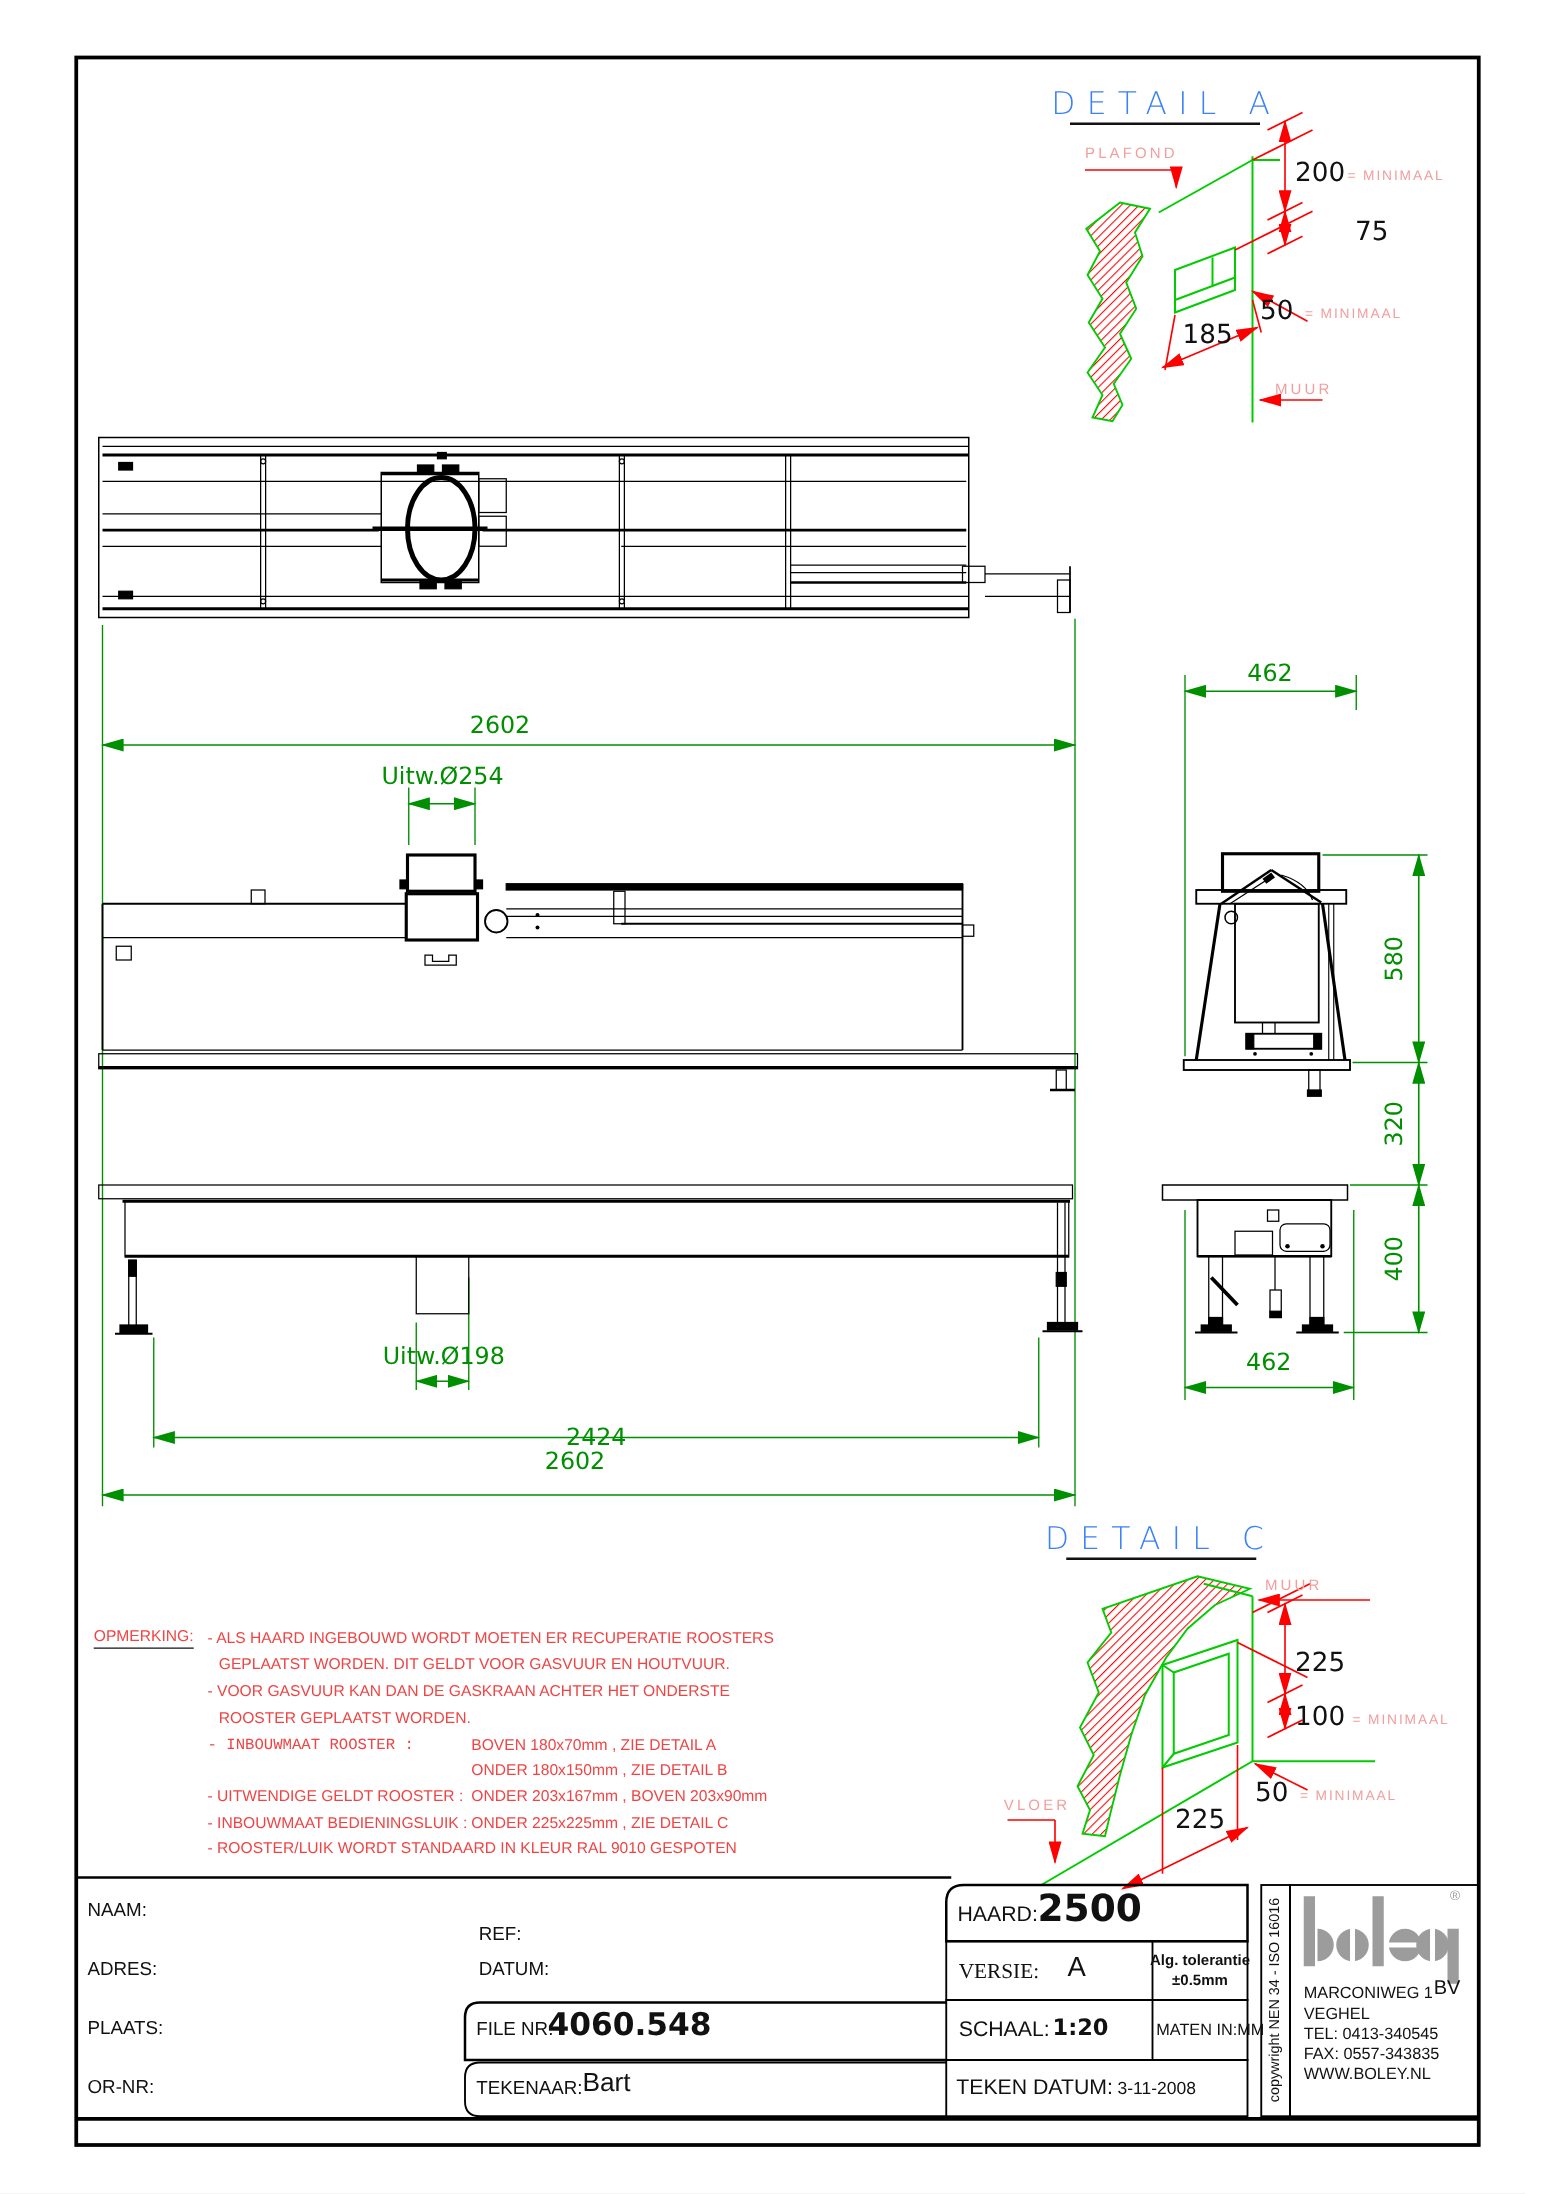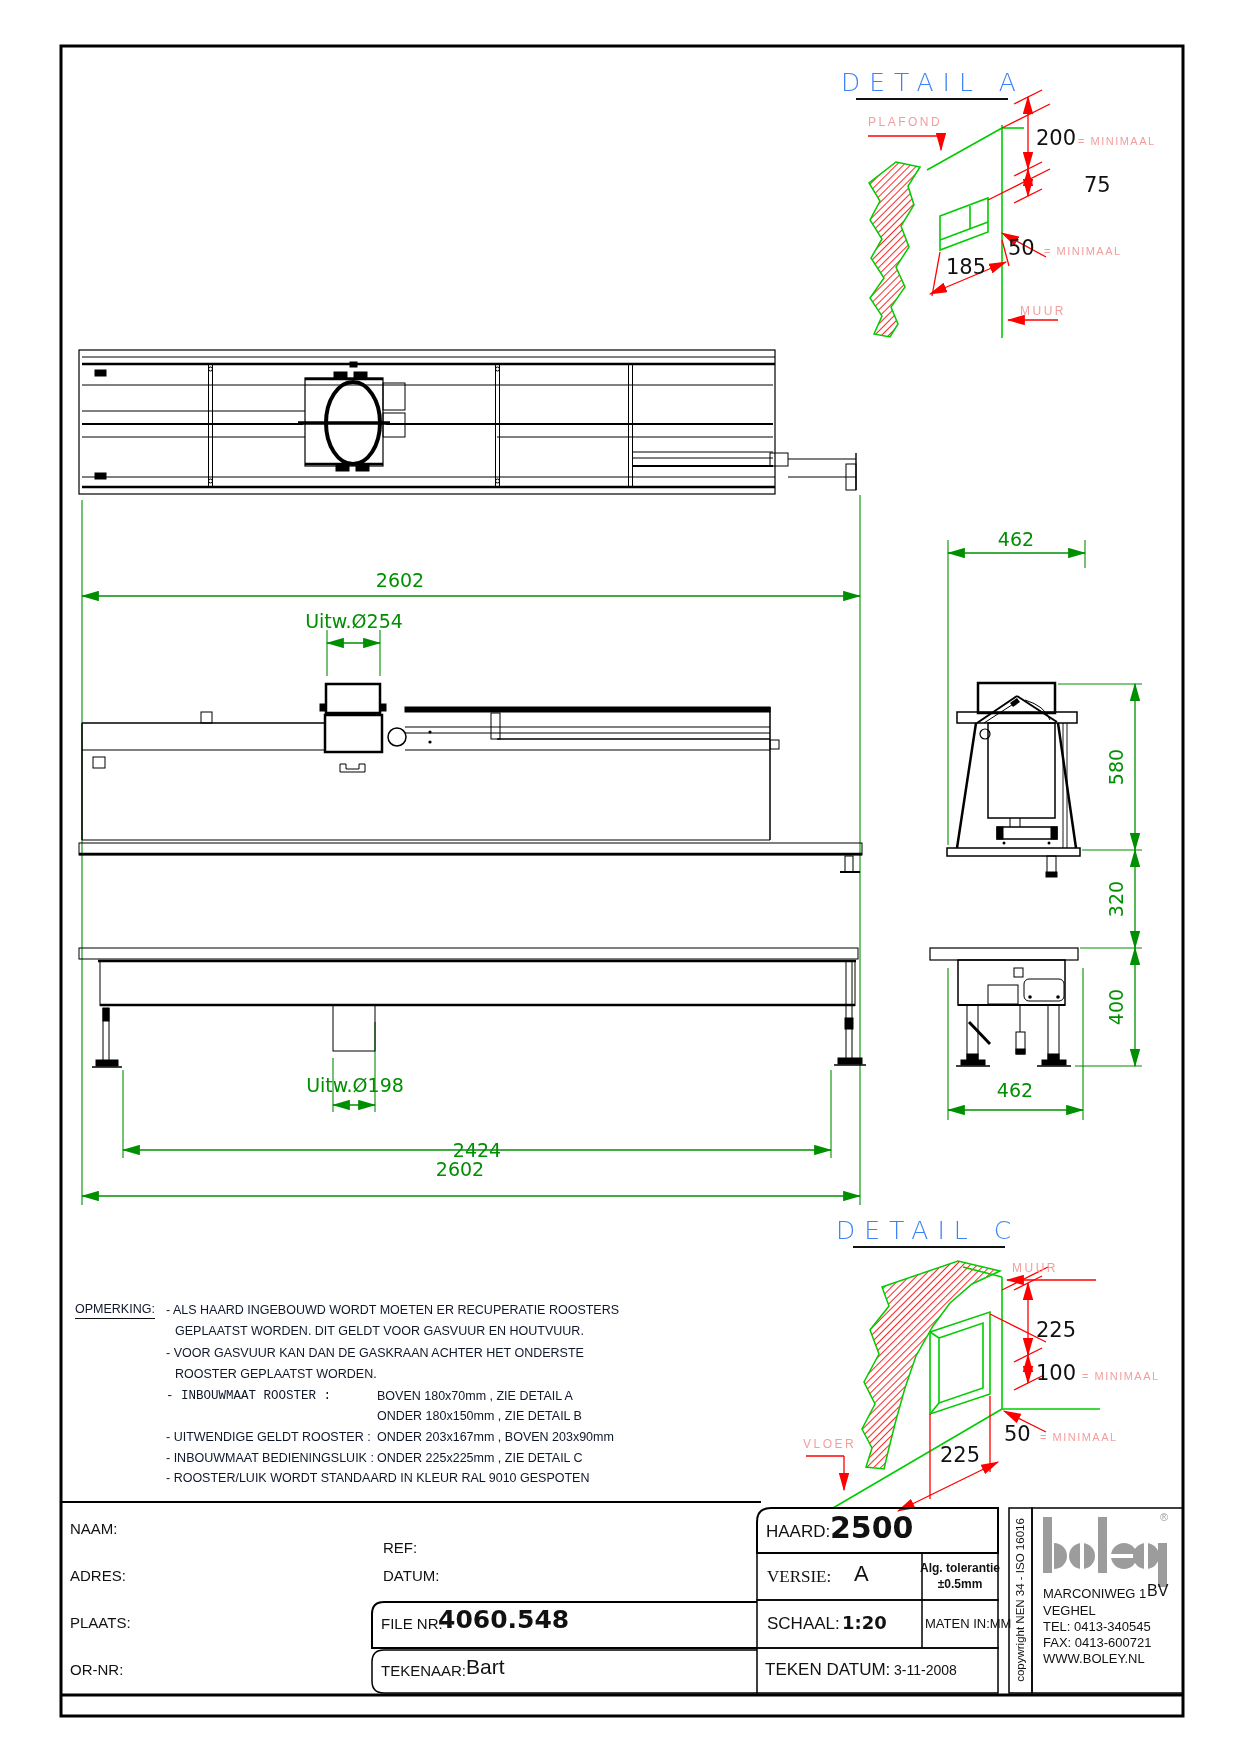--- a/index.html
+++ b/index.html
@@ -10,21 +10,21 @@
        font-family:"Liberation Sans","DejaVu Sans",sans-serif;}
   .g{color:#008f00;font-size:19px;font-family:"DejaVu Sans",sans-serif;font-weight:500;}
   .cx{transform:translateX(-50%);}
   .rot{transform:translate(-50%,-50%) rotate(-90deg);}
   .pk{color:#f29e9e;font-size:12px;letter-spacing:2.5px;}
   .pks{color:#f29e9e;font-size:11px;letter-spacing:1.5px;}
   .bk{font-size:21px;font-family:"DejaVu Sans",sans-serif;}
   .dt{color:#3b82f6;font-size:25px;letter-spacing:9px;font-weight:300;
       font-family:"DejaVu Sans",sans-serif;}
   .uline{position:absolute;background:#111;height:2px;}
-  .nt{font-size:12.5px;color:#0f172a;}
+  .nt{font-size:12.5px;color:#ef4444;}
   .tb{font-size:15px;}
   .tbm{font-size:17px;}
   .big{font-family:"DejaVu Sans",sans-serif;font-weight:bold;}
   .gray{color:#9c9c9c;}
 </style>
 </head>
 <body>
 
 <div class="page">
 
@@ -376,16 +376,16 @@
 <div class="lbl big" style="left:842px;top:1614px;font-size:18px;">1:20</div>
 <div class="lbl" style="left:925px;top:1617px;font-size:13px;">MATEN IN:MM</div>
 <div class="lbl tbm" style="left:765px;top:1661px;">TEKEN DATUM:</div>
 <div class="lbl" style="left:894px;top:1663px;font-size:14px;">3-11-2008</div>
 <div class="lbl rot" style="left:1021px;top:1600px;font-size:11.5px;">copywright NEN 34 - ISO 16016</div>
 <div class="lbl gray" style="left:1160px;top:1512px;font-size:11px;">®</div>
 <div class="lbl" style="left:1043px;top:1587px;font-size:13px;">MARCONIWEG 1</div>
 <div class="lbl" style="left:1147px;top:1583px;font-size:16px;">BV</div>
 <div class="lbl" style="left:1043px;top:1604px;font-size:13px;">VEGHEL</div>
 <div class="lbl" style="left:1043px;top:1620px;font-size:13px;">TEL: 0413-340545</div>
-<div class="lbl" style="left:1043px;top:1636px;font-size:13px;">FAX: 0413-600721</div>
+<div class="lbl" style="left:1043px;top:1636px;font-size:13px;">FAX: 0557-343835</div>
 <div class="lbl" style="left:1043px;top:1652px;font-size:13px;">WWW.BOLEY.NL</div>
 
 </div>
 
 </body></html>

